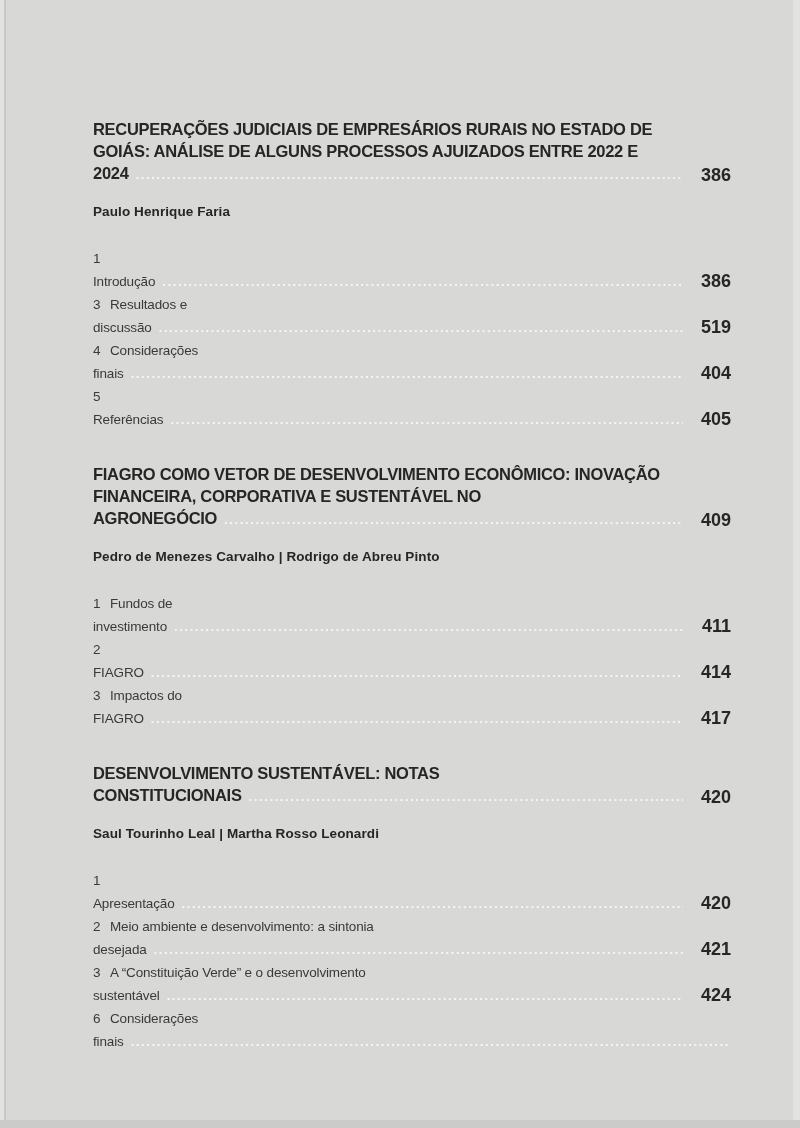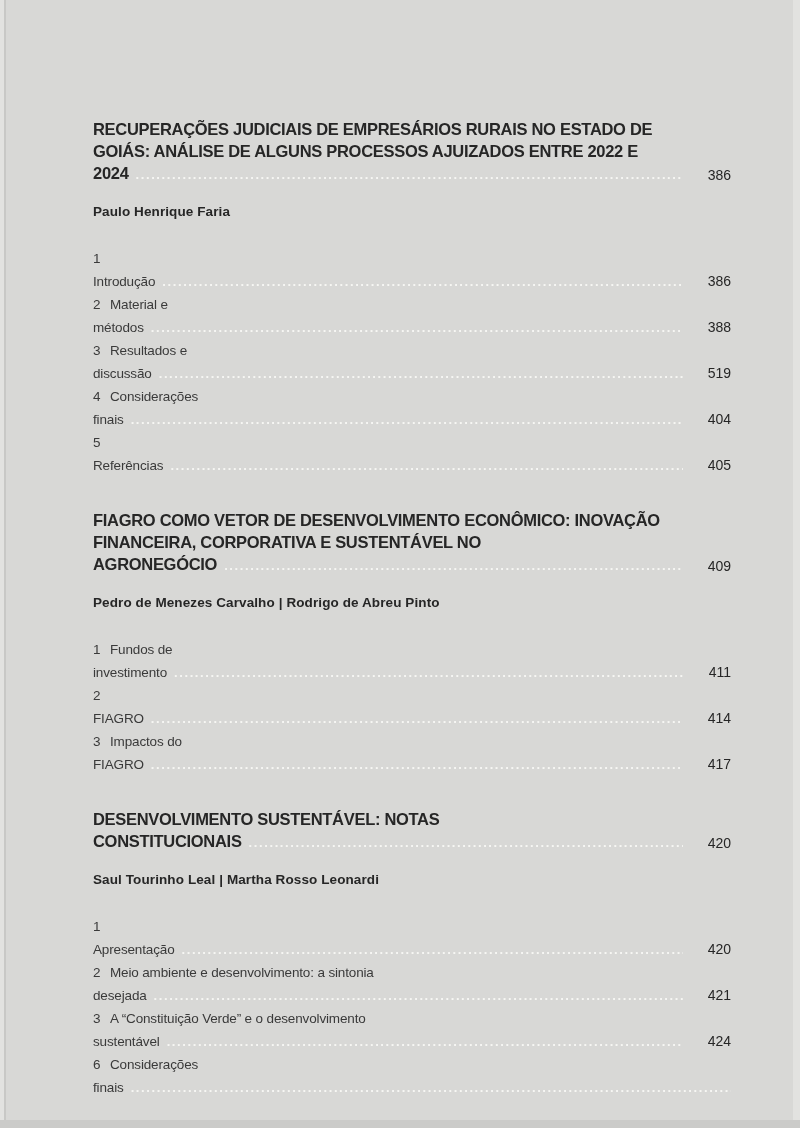--- a/index.html
+++ b/index.html
@@ -49,22 +49,22 @@
   
   .toc-row{
     position:relative;
     overflow:hidden;
     padding-right:18px;
   }
   .pgnum{
     position:absolute;right:0;bottom:0;
     width:48px;text-align:right;
     background:var(--bg);
-    font-weight:400;
-    font-size:14px;
+    font-weight:700;
+    font-size:18px;
     color:var(--ink);
     letter-spacing:0;
   }
   .leader::after{
     content:"..........................................................................................................................................................................................................";
     white-space:nowrap;
     font-size:13px;
     font-weight:700;
     letter-spacing:1.6px;
     color:var(--dot);
@@ -120,23 +120,20 @@
       <span class="title-text leader">RECUPERAÇÕES JUDICIAIS DE EMPRESÁRIOS RURAIS NO ESTADO DE
 GOIÁS: ANÁLISE DE ALGUNS PROCESSOS AJUIZADOS ENTRE 2022 E
 2024</span><span class="pgnum">386</span>
     </div>
     <div class="authors">Paulo Henrique Faria</div>
     <ul class="items">
   <li class="toc-row item-row">
     <span class="item-num">1</span><span class="item-label leader">Introdução</span><span class="pgnum">386</span>
   </li>
 
-  <li class="toc-row item-row">
-    <span class="item-num">2</span><span class="item-label leader">Material e métodos</span><span class="pgnum">388</span>
-  </li>
 
   <li class="toc-row item-row">
     <span class="item-num">3</span><span class="item-label leader">Resultados e discussão</span><span class="pgnum">519</span>
   </li>
 
   <li class="toc-row item-row">
     <span class="item-num">4</span><span class="item-label leader">Considerações finais</span><span class="pgnum">404</span>
   </li>
 
   <li class="toc-row item-row">

